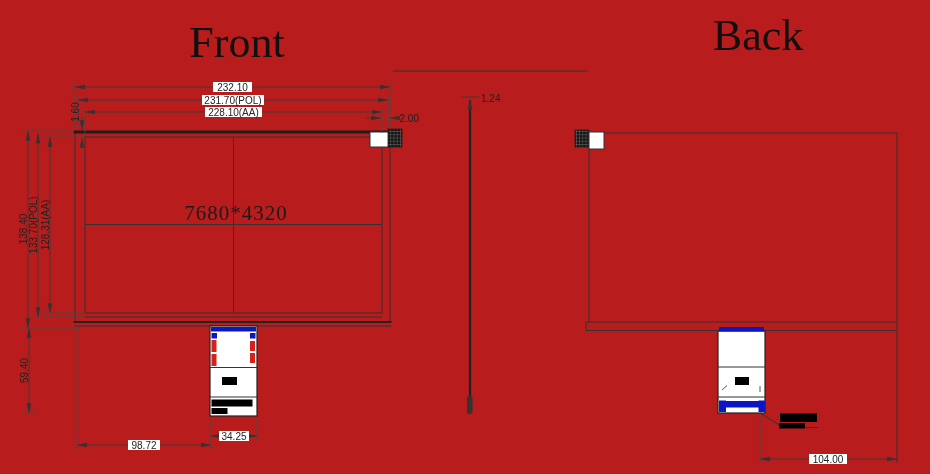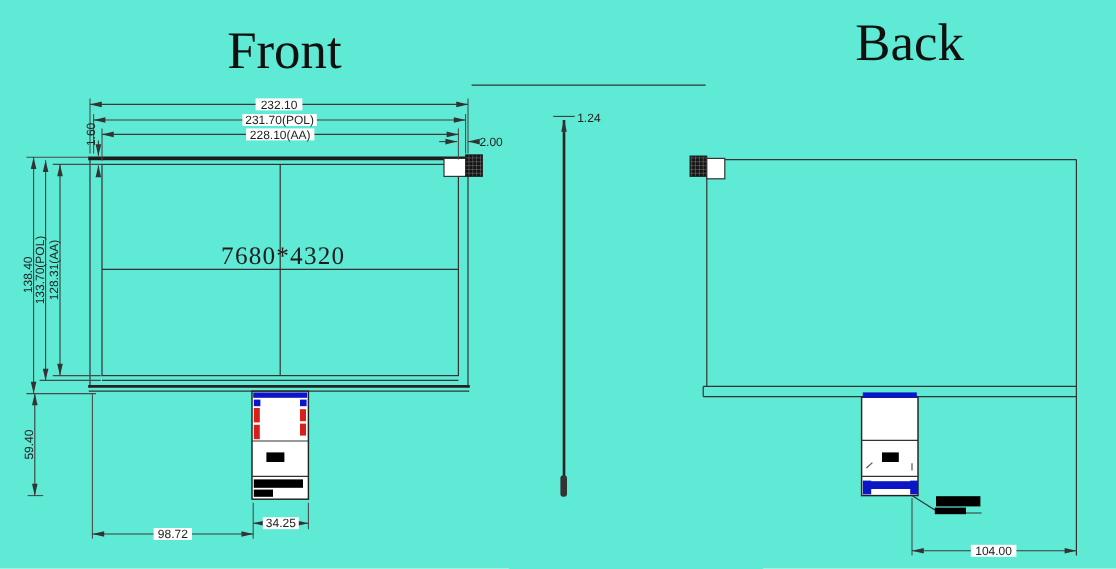--- a/index.html
+++ b/index.html
@@ -1,16 +1,16 @@
 <!DOCTYPE html>
 <html><head>
 <meta charset="utf-8">
 <style>
   html,body { margin:0; padding:0; background:#ffffff; }
-  .canvas { position:relative; width:930px; height:474px; background:#5eead4; overflow:hidden; }
+  .canvas { position:relative; width:930px; height:474px; background:#b91c1c; overflow:hidden; }
   svg { display:block; }
   .ln   { stroke:#333; stroke-width:1; fill:none; }
   .lnT  { stroke:#1d1d1d; stroke-width:3; fill:none; }
   .lnM  { stroke:#222; stroke-width:2.2; fill:none; }
   .ext  { stroke:#4a4a4a; stroke-width:0.9; fill:none; }
   .dl   { stroke:#3a3a3a; stroke-width:0.9; fill:none; }
   .dim  { font:10px "Liberation Sans", sans-serif; fill:#222; }
   .title{ font:44px "Liberation Serif", serif; fill:#101010; }
   .res  { font:21px "Liberation Serif", serif; fill:#1c1c1c; letter-spacing:1px; }
   .mask { fill:#ffffff; }

